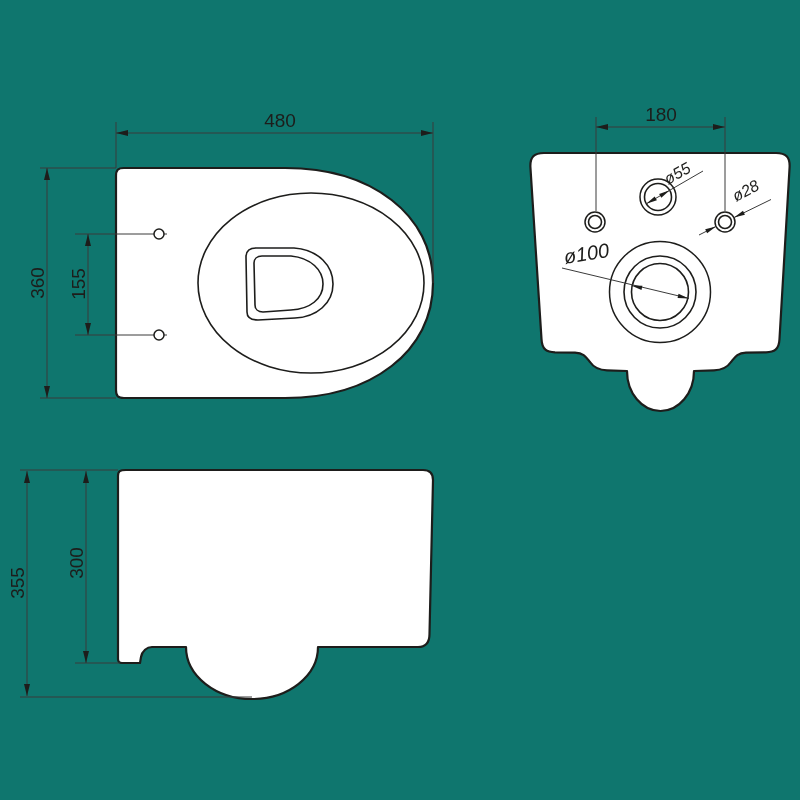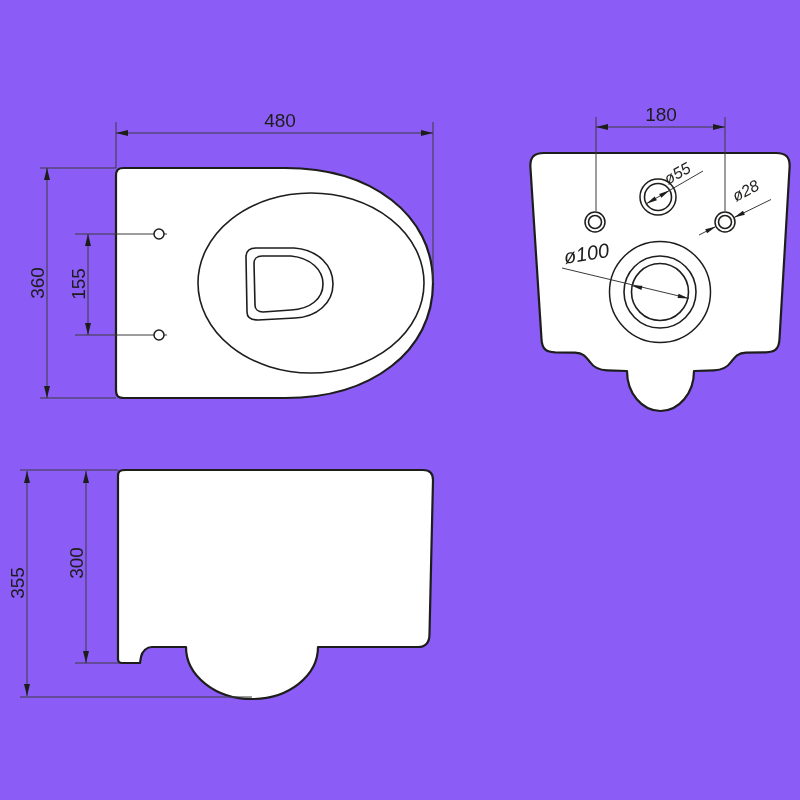--- a/index.html
+++ b/index.html
@@ -1,17 +1,17 @@
 <!DOCTYPE html>
 <html><head>
 <meta charset="utf-8">
 <style>
   html,body{margin:0;padding:0;background:#fff;}
   #stage{
-    position:relative;width:800px;height:800px;background:#8b5cf6;
+    position:relative;width:800px;height:800px;background:#0f766e;
     font-family:"Liberation Sans", sans-serif;overflow:hidden;
   }
   svg{display:block;}
   .dim-text{
     font-family:"Liberation Sans", sans-serif;
     font-size:19px;fill:#1d1d1b;
   }
   .dia-text{
     font-family:"Liberation Sans", sans-serif;
     font-style:italic;font-size:16px;fill:#1d1d1b;

